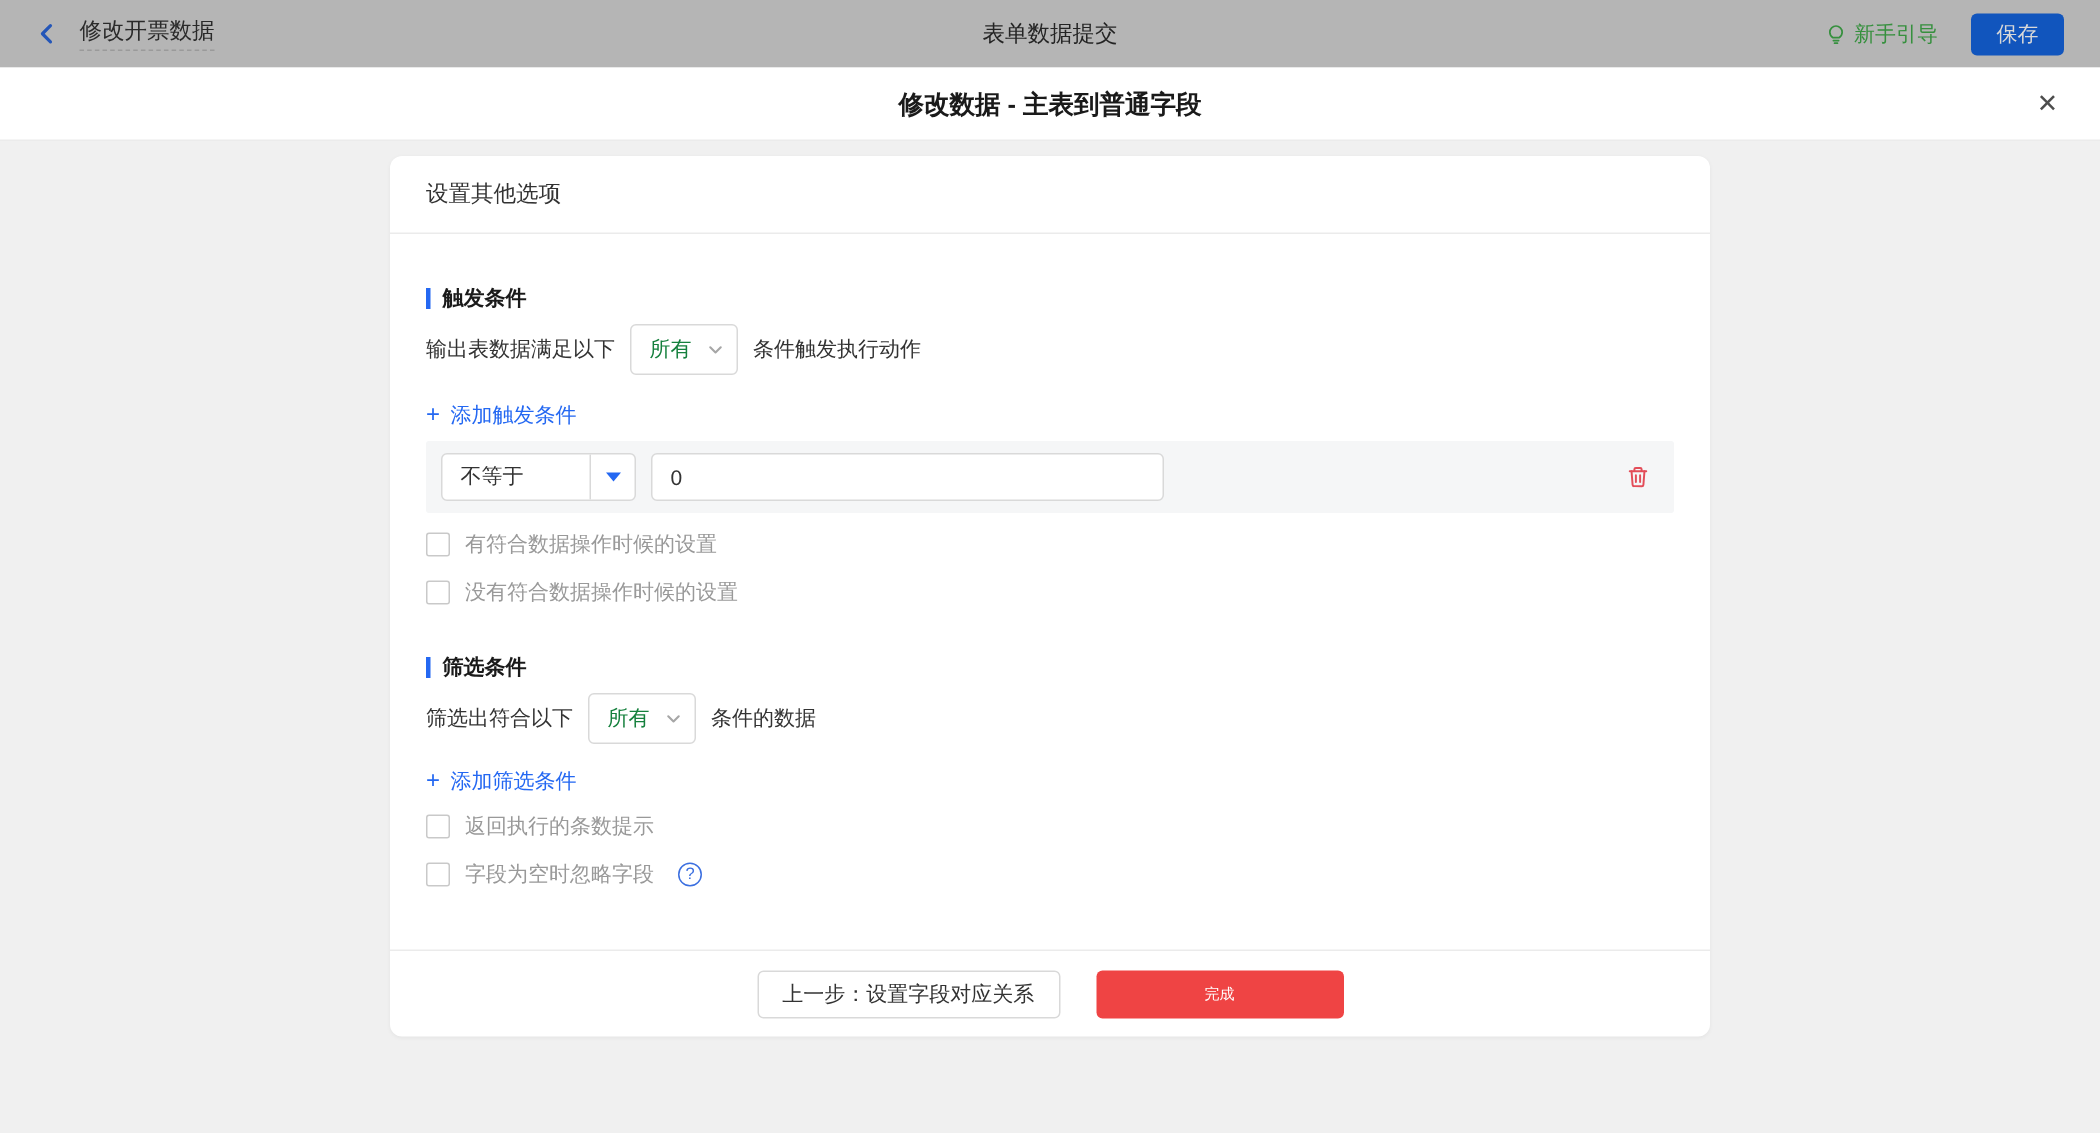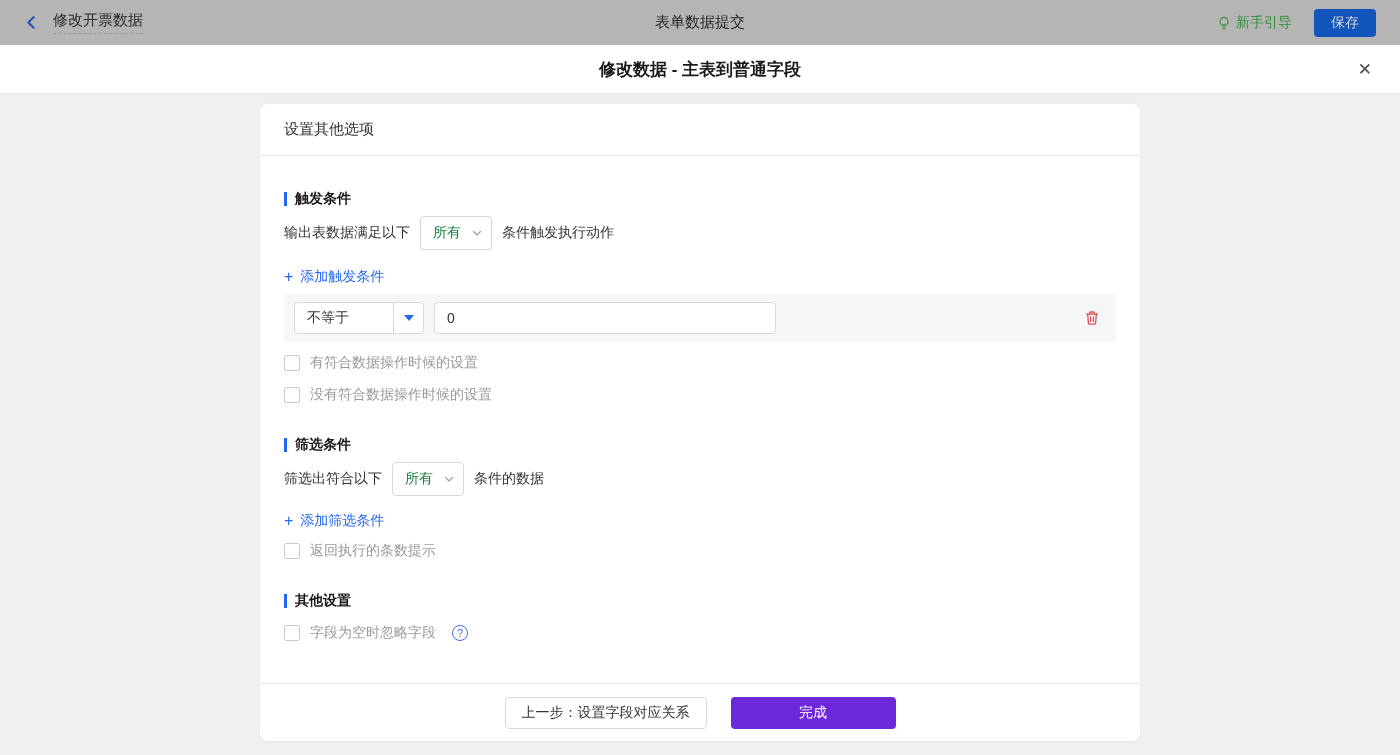--- a/index.html
+++ b/index.html
@@ -120,22 +120,22 @@
 
   .card-footer {
     border-top:1px solid #ebebeb; height:58px; display:flex;
     align-items:center; justify-content:center; gap:24px;
   }
   .prev-btn {
     height:32px; padding:0 16px; background:#fff; border:1px solid #d9d9d9;
     border-radius:4px; font-size:14px; color:#333; cursor:pointer; font-family:inherit;
   }
   .done-btn {
-    width:165px; height:32px; background:#6d28d9; border:none; border-radius:4px;
-    font-size:14px; color:#fff; cursor:pointer; font-family:Liberation Mono, monospace;
+    width:165px; height:32px; background:#ef4444; border:none; border-radius:4px;
+    font-size:10px; color:#fff; cursor:pointer; font-family:Liberation Mono, monospace;
   }
 </style>
 </head>
 <body>
 
 <div class="topbar">
   <div class="topbar-left">
     <span class="back-btn">
       <svg width="15" height="15" viewBox="0 0 14 14">
           <path d="M9 2 4 7l5 5" stroke="#2456b8" stroke-width="2" fill="none" stroke-linecap="round" stroke-linejoin="round"></path>
@@ -236,24 +236,20 @@
       <div class="add-link" style="margin-top:16px;">
         <span class="plus">+</span>
         <span>添加筛选条件</span>
       </div>
 
       <div class="check-row" style="margin-top:12px;">
         <span class="checkbox"></span>
         <span class="check-label">返回执行的条数提示</span>
       </div>
 
-      <div class="section-title gap-lg">
-        <span class="section-bar"></span>
-        <span class="section-label">其他设置</span>
-      </div>
 
       <div class="check-row" style="">
         <span class="checkbox"></span>
         <span class="check-label">字段为空时忽略字段</span>
         <span class="help-icon">?</span>
       </div>
 
     </div>
 
     <div class="card-footer">

